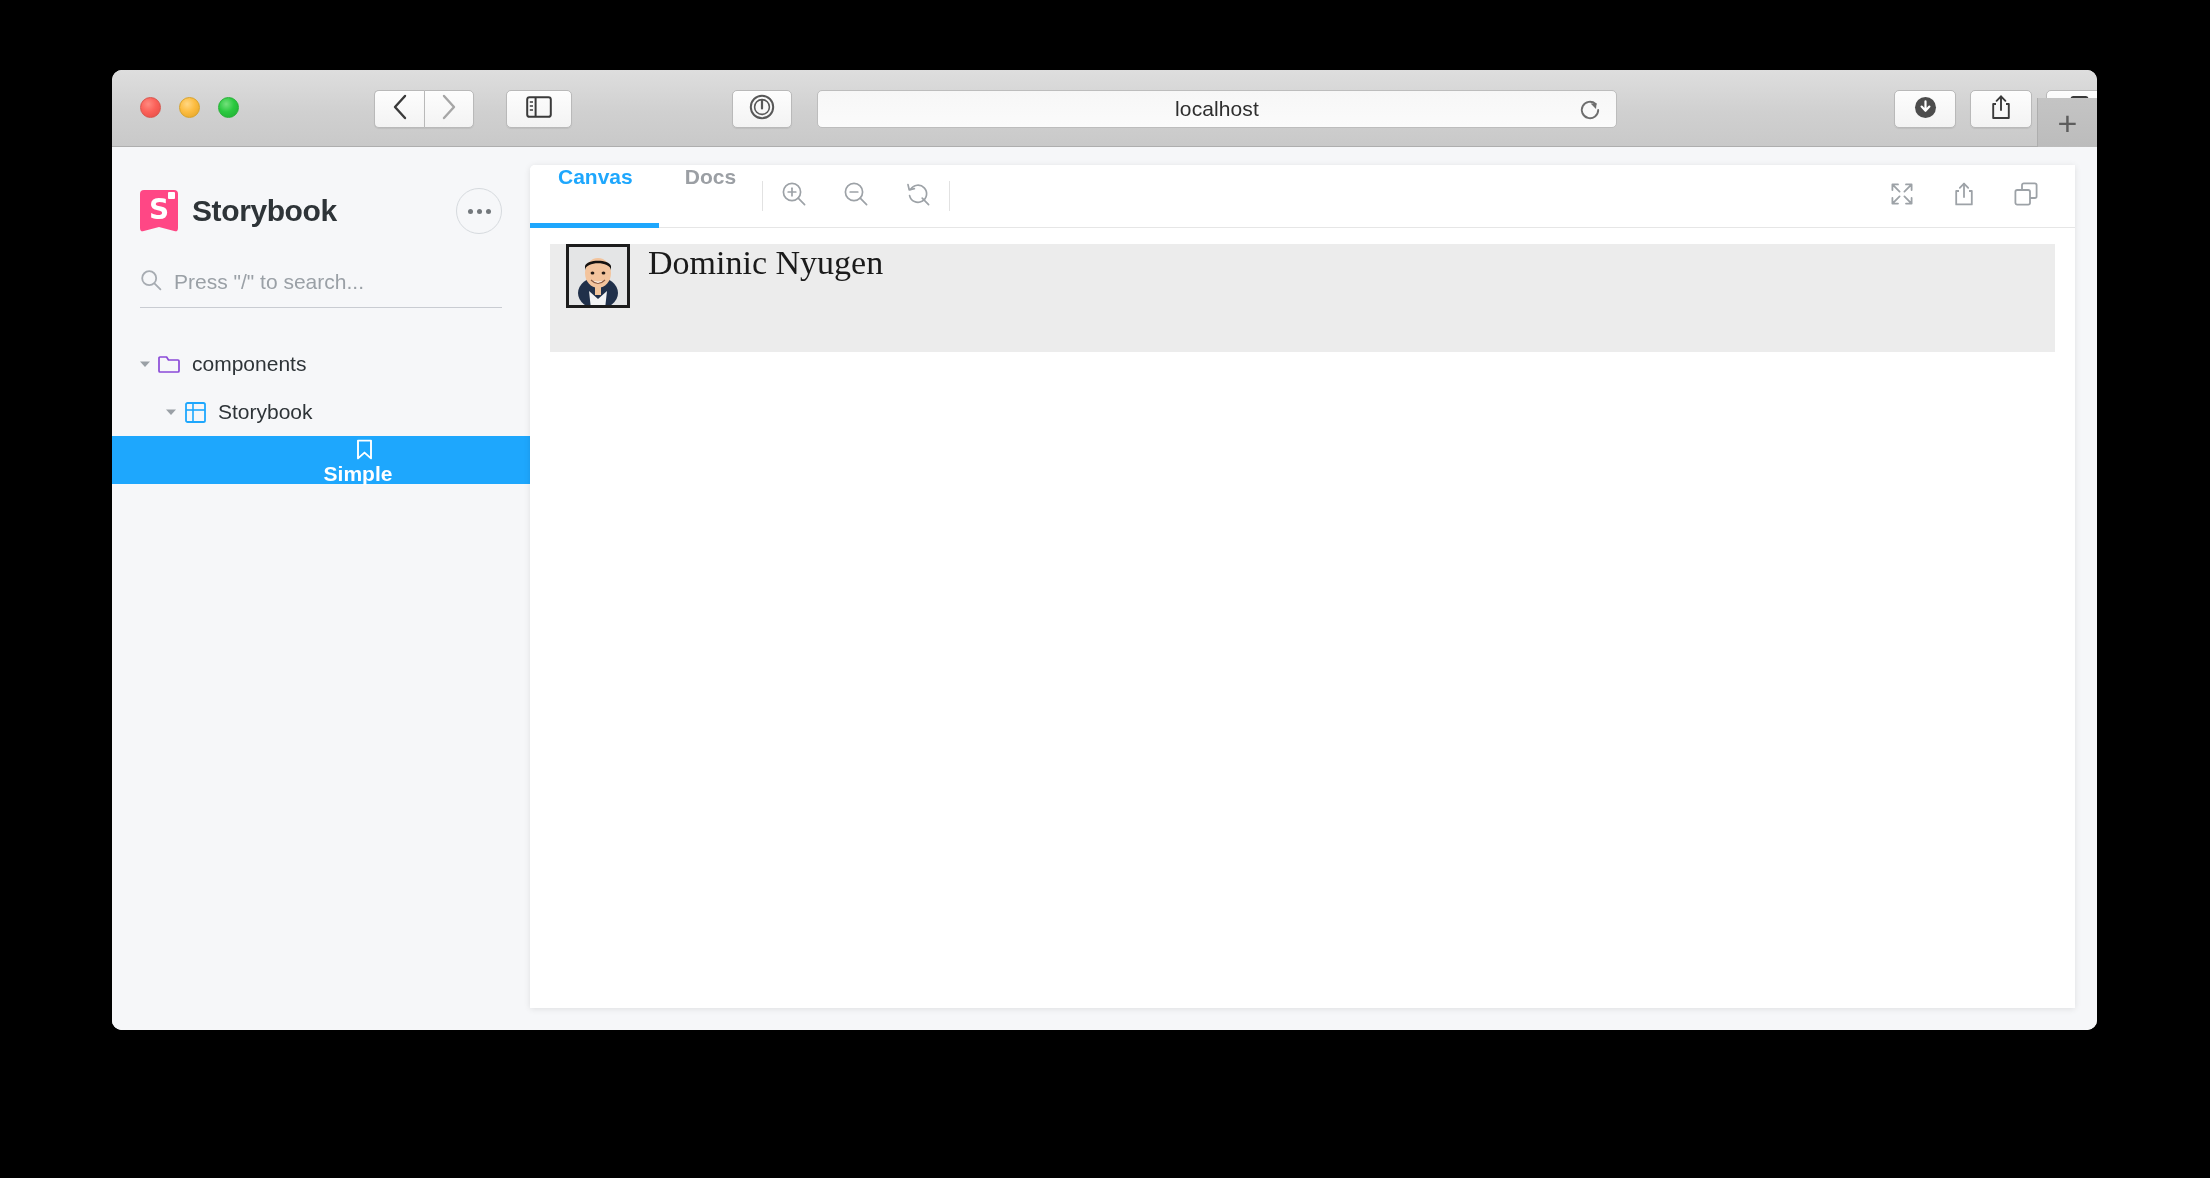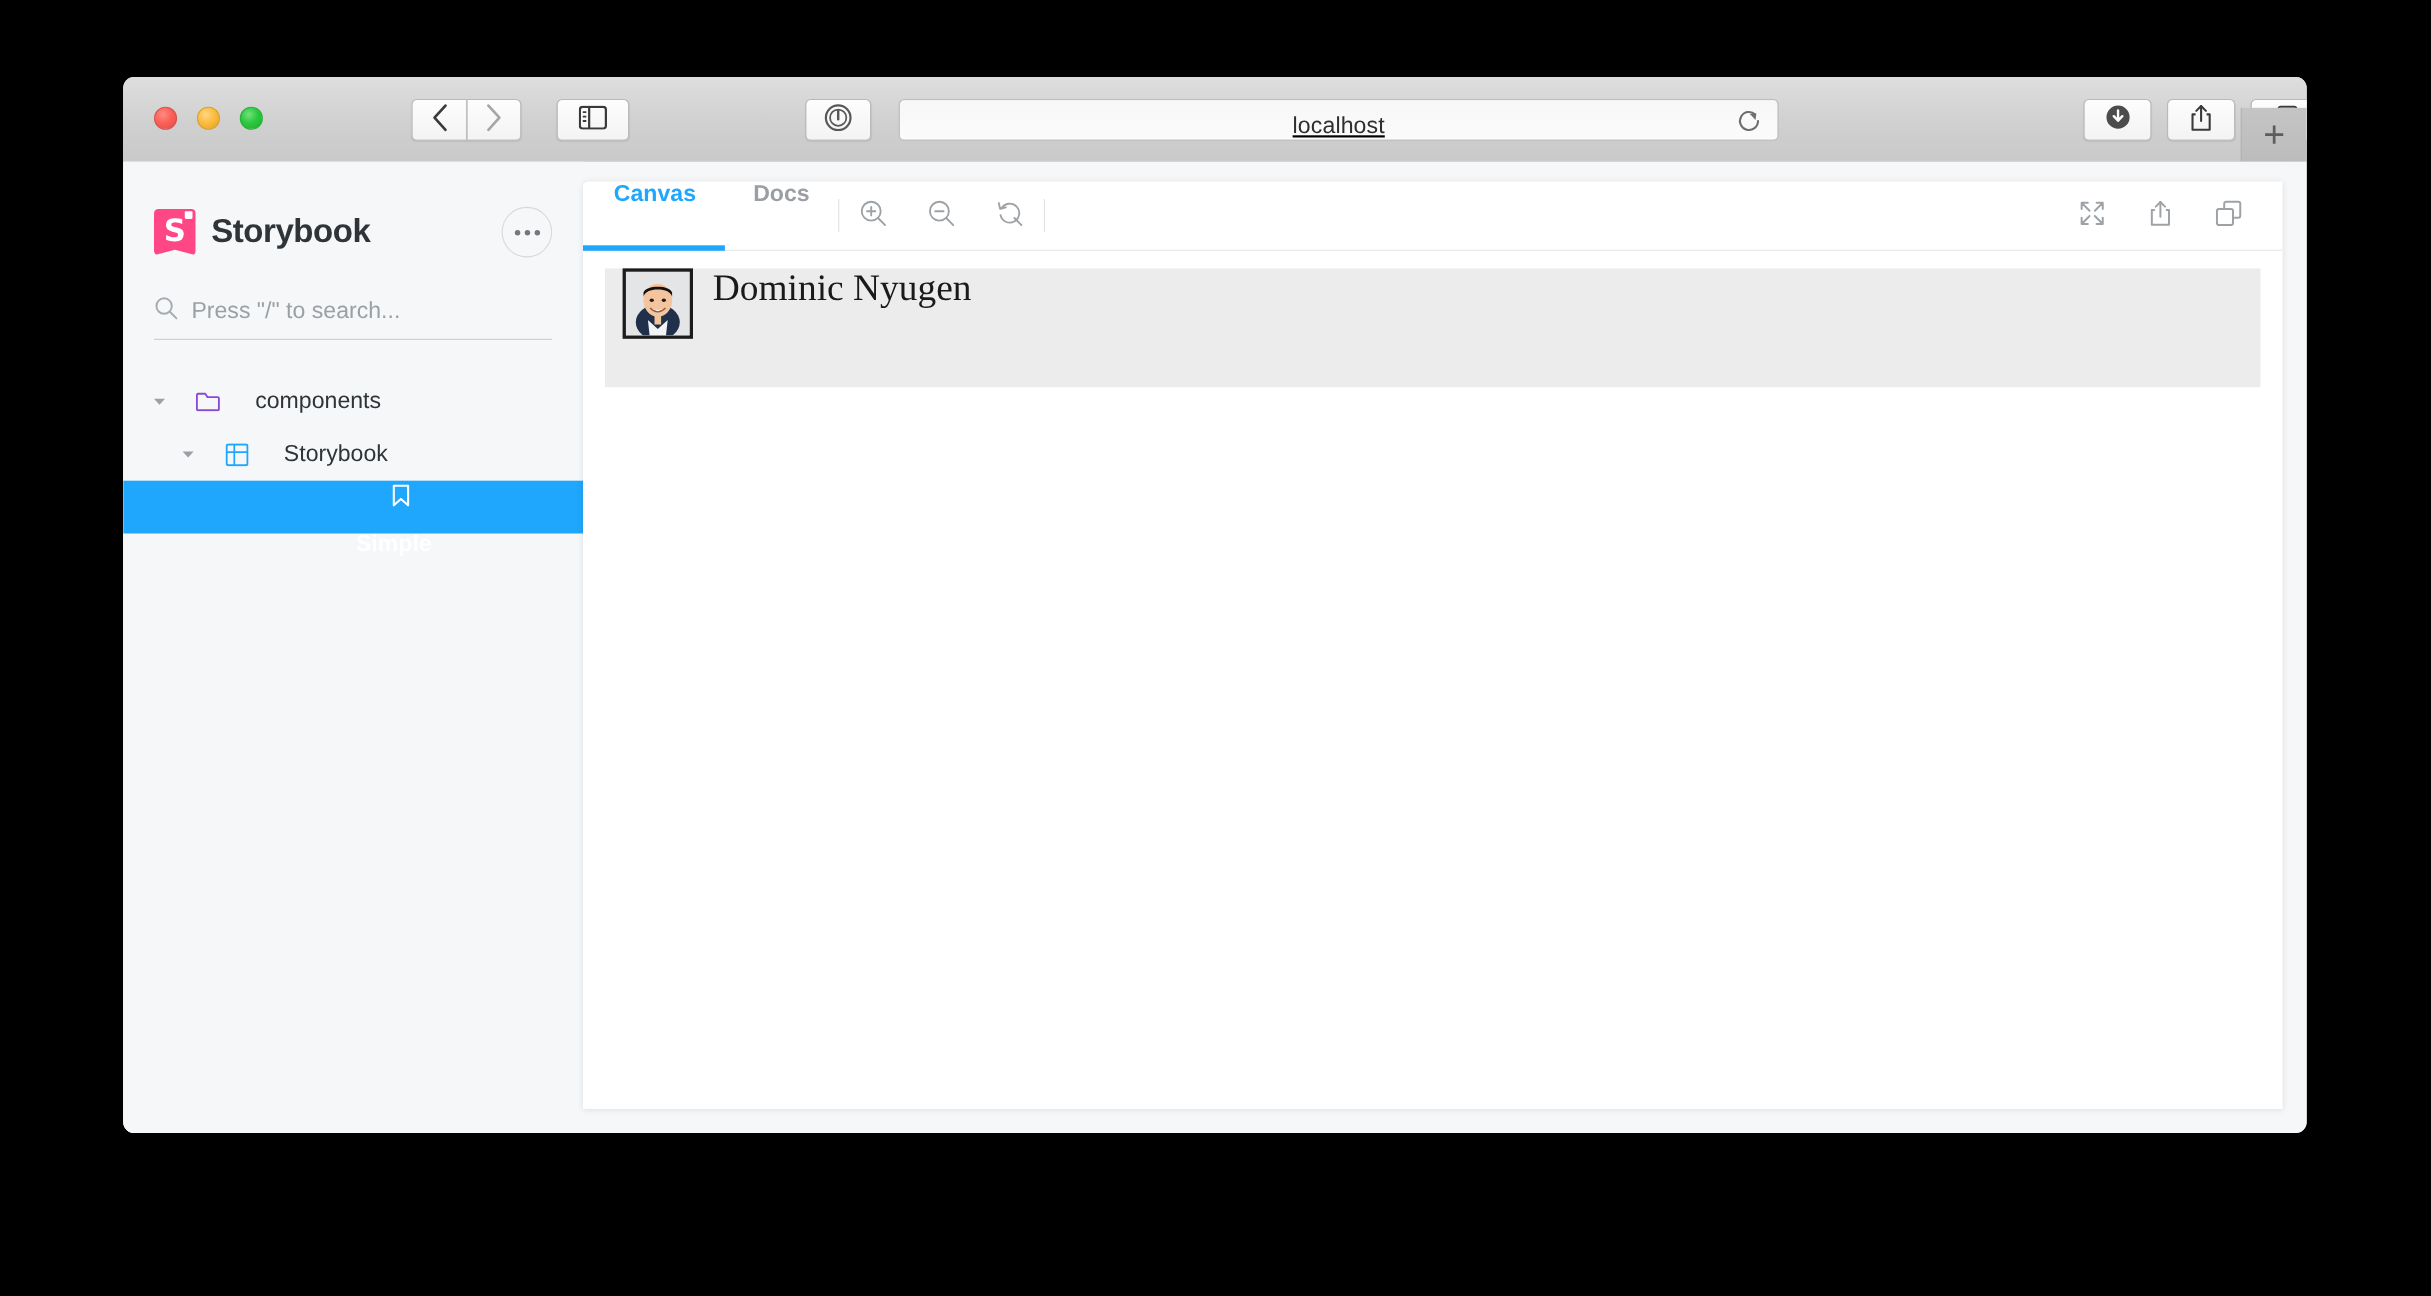--- a/index.html
+++ b/index.html
@@ -97,24 +97,23 @@
     position: absolute;
     left: 705px;
     top: 20px;
     width: 800px;
     height: 38px;
     background: linear-gradient(to bottom, #f7f7f7, #fbfbfb);
     border: 1px solid #bdbdbd;
     border-radius: 5px;
     box-sizing: border-box;
     display: flex;
-    align-items: flex-end;
+    align-items: center;
     justify-content: center;
     cursor: text;
-    text-decoration: underline;
   }
   .addressbar .url {
     font-size: 21px;
     color: #2e2e2e;
     letter-spacing: 0.1px;
   }
   .addressbar .reload {
     position: absolute;
     right: 14px;
     top: 7px;
@@ -247,21 +246,20 @@
   }
   .sb-row {
     display: flex;
     align-items: center;
     height: 48px;
     padding-left: 22px;
     font-size: 21px;
     color: #2e3438;
     cursor: pointer;
     box-sizing: border-box;
-    gap: 20px;
   }
   .sb-row.selected {
     background: #1ea7fd;
     color: #ffffff;
     font-weight: bold;
     flex-direction: column;
   }
   .sb-row .caret {
     width: 22px;
     flex: 0 0 22px;

